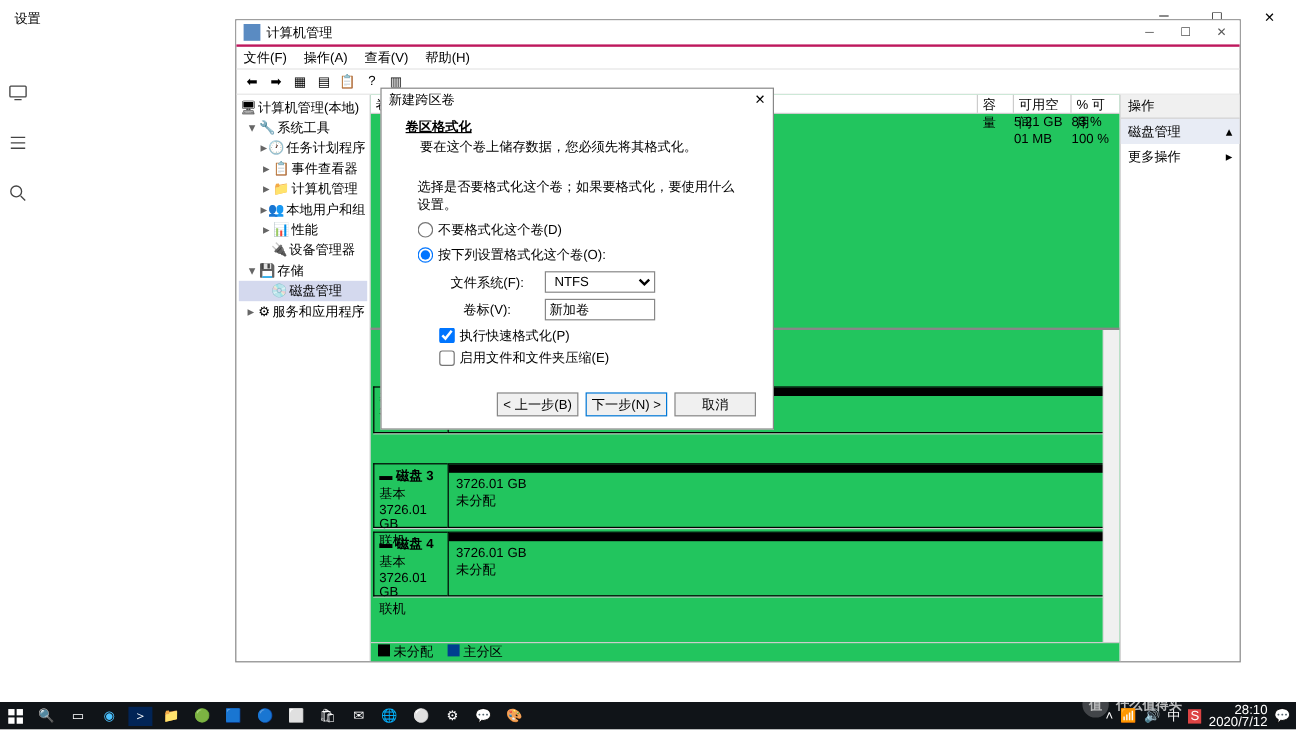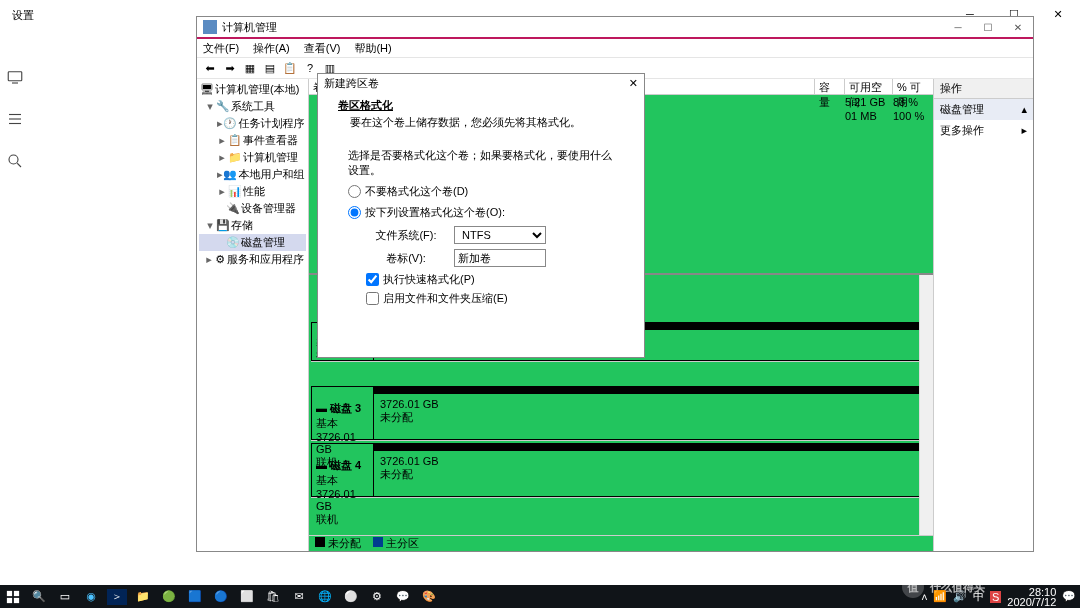--- a/index.html
+++ b/index.html
@@ -32,21 +32,21 @@
 .tree-item.sel { background: #d4d9ee; }
 .tree-item .exp { width:10px; text-align:center; color:#666;}
 .tree-item .ticon { width:12px; height:12px; display:inline-flex; align-items:center; justify-content:center;}
 
 .mmc-center { flex: 1; display:flex; flex-direction:column; background:#22c55e; }
 .vol-header { height:16px; background:#fff; border-bottom:1px solid #ccc; display:flex; font-size:10px;}
 .vol-header .col { border-right:1px solid #ccc; padding:1px 4px; }
 .vol-rows { height: 180px; border-bottom:2px solid #888;}
 .disk-list { flex:1; overflow:hidden; position:relative;}
 .disk-row { height:55px; border-bottom:1px solid #ccc; display:flex; margin:2px;}
-.disk-label { width:62px; border:1px solid #000; border-right:none; padding:14px 4px; font-size:10px;}
+.disk-label { width:62px; border:1px solid #000; border-right:none; padding:2px 4px; font-size:10px;}
 .disk-bar { flex:1; border:1px solid #000; }
 .disk-bar-top { height:7px; background:#000;}
 .disk-bar-body { padding:4px 6px; font-size:10px;}
 .disk-legend { height:16px; border-top:1px solid #ccc; padding:2px 6px; display:flex; gap:12px; align-items:center; font-size:10px; position:absolute; bottom:0; left:0; right:0;}
 .lg-box { width:10px; height:10px; display:inline-block; margin-right:3px;}
 
 .mmc-actions { width: 100px; border-left:1px solid #ccc; }
 .act-header { background:#f0f0f0; padding:2px 6px; font-size:11px; border-bottom:1px solid #ccc;}
 .act-item { padding:3px 6px; font-size:11px; display:flex; justify-content:space-between; align-items:center;}
 .act-item.sel { background:#e8ecf5;}
@@ -310,20 +310,25 @@
       <input type="text" value="新加卷" style="">
     </div>
     <div class="check-row">
       <input type="checkbox" checked="" style="">
       <label>执行快速格式化(P)</label>
     </div>
     <div class="check-row">
       <input type="checkbox" style="">
       <label>启用文件和文件夹压缩(E)</label>
     </div>
+  </div>
+  <div class="wizard-buttons">
+    <button>&lt; 上一步(B)</button>
+    <button class="primary">下一步(N) &gt;</button>
+    <button>取消</button>
   </div>
 </div>
 
 <div class="taskbar">
   <div class="tbicon">
       <svg viewBox="0 0 16 16" fill="#fff">
         <rect x="1" y="1" width="6" height="6"></rect>
         <rect x="9" y="1" width="6" height="6"></rect>
         <rect x="1" y="9" width="6" height="6"></rect>
         <rect x="9" y="9" width="6" height="6"></rect>

